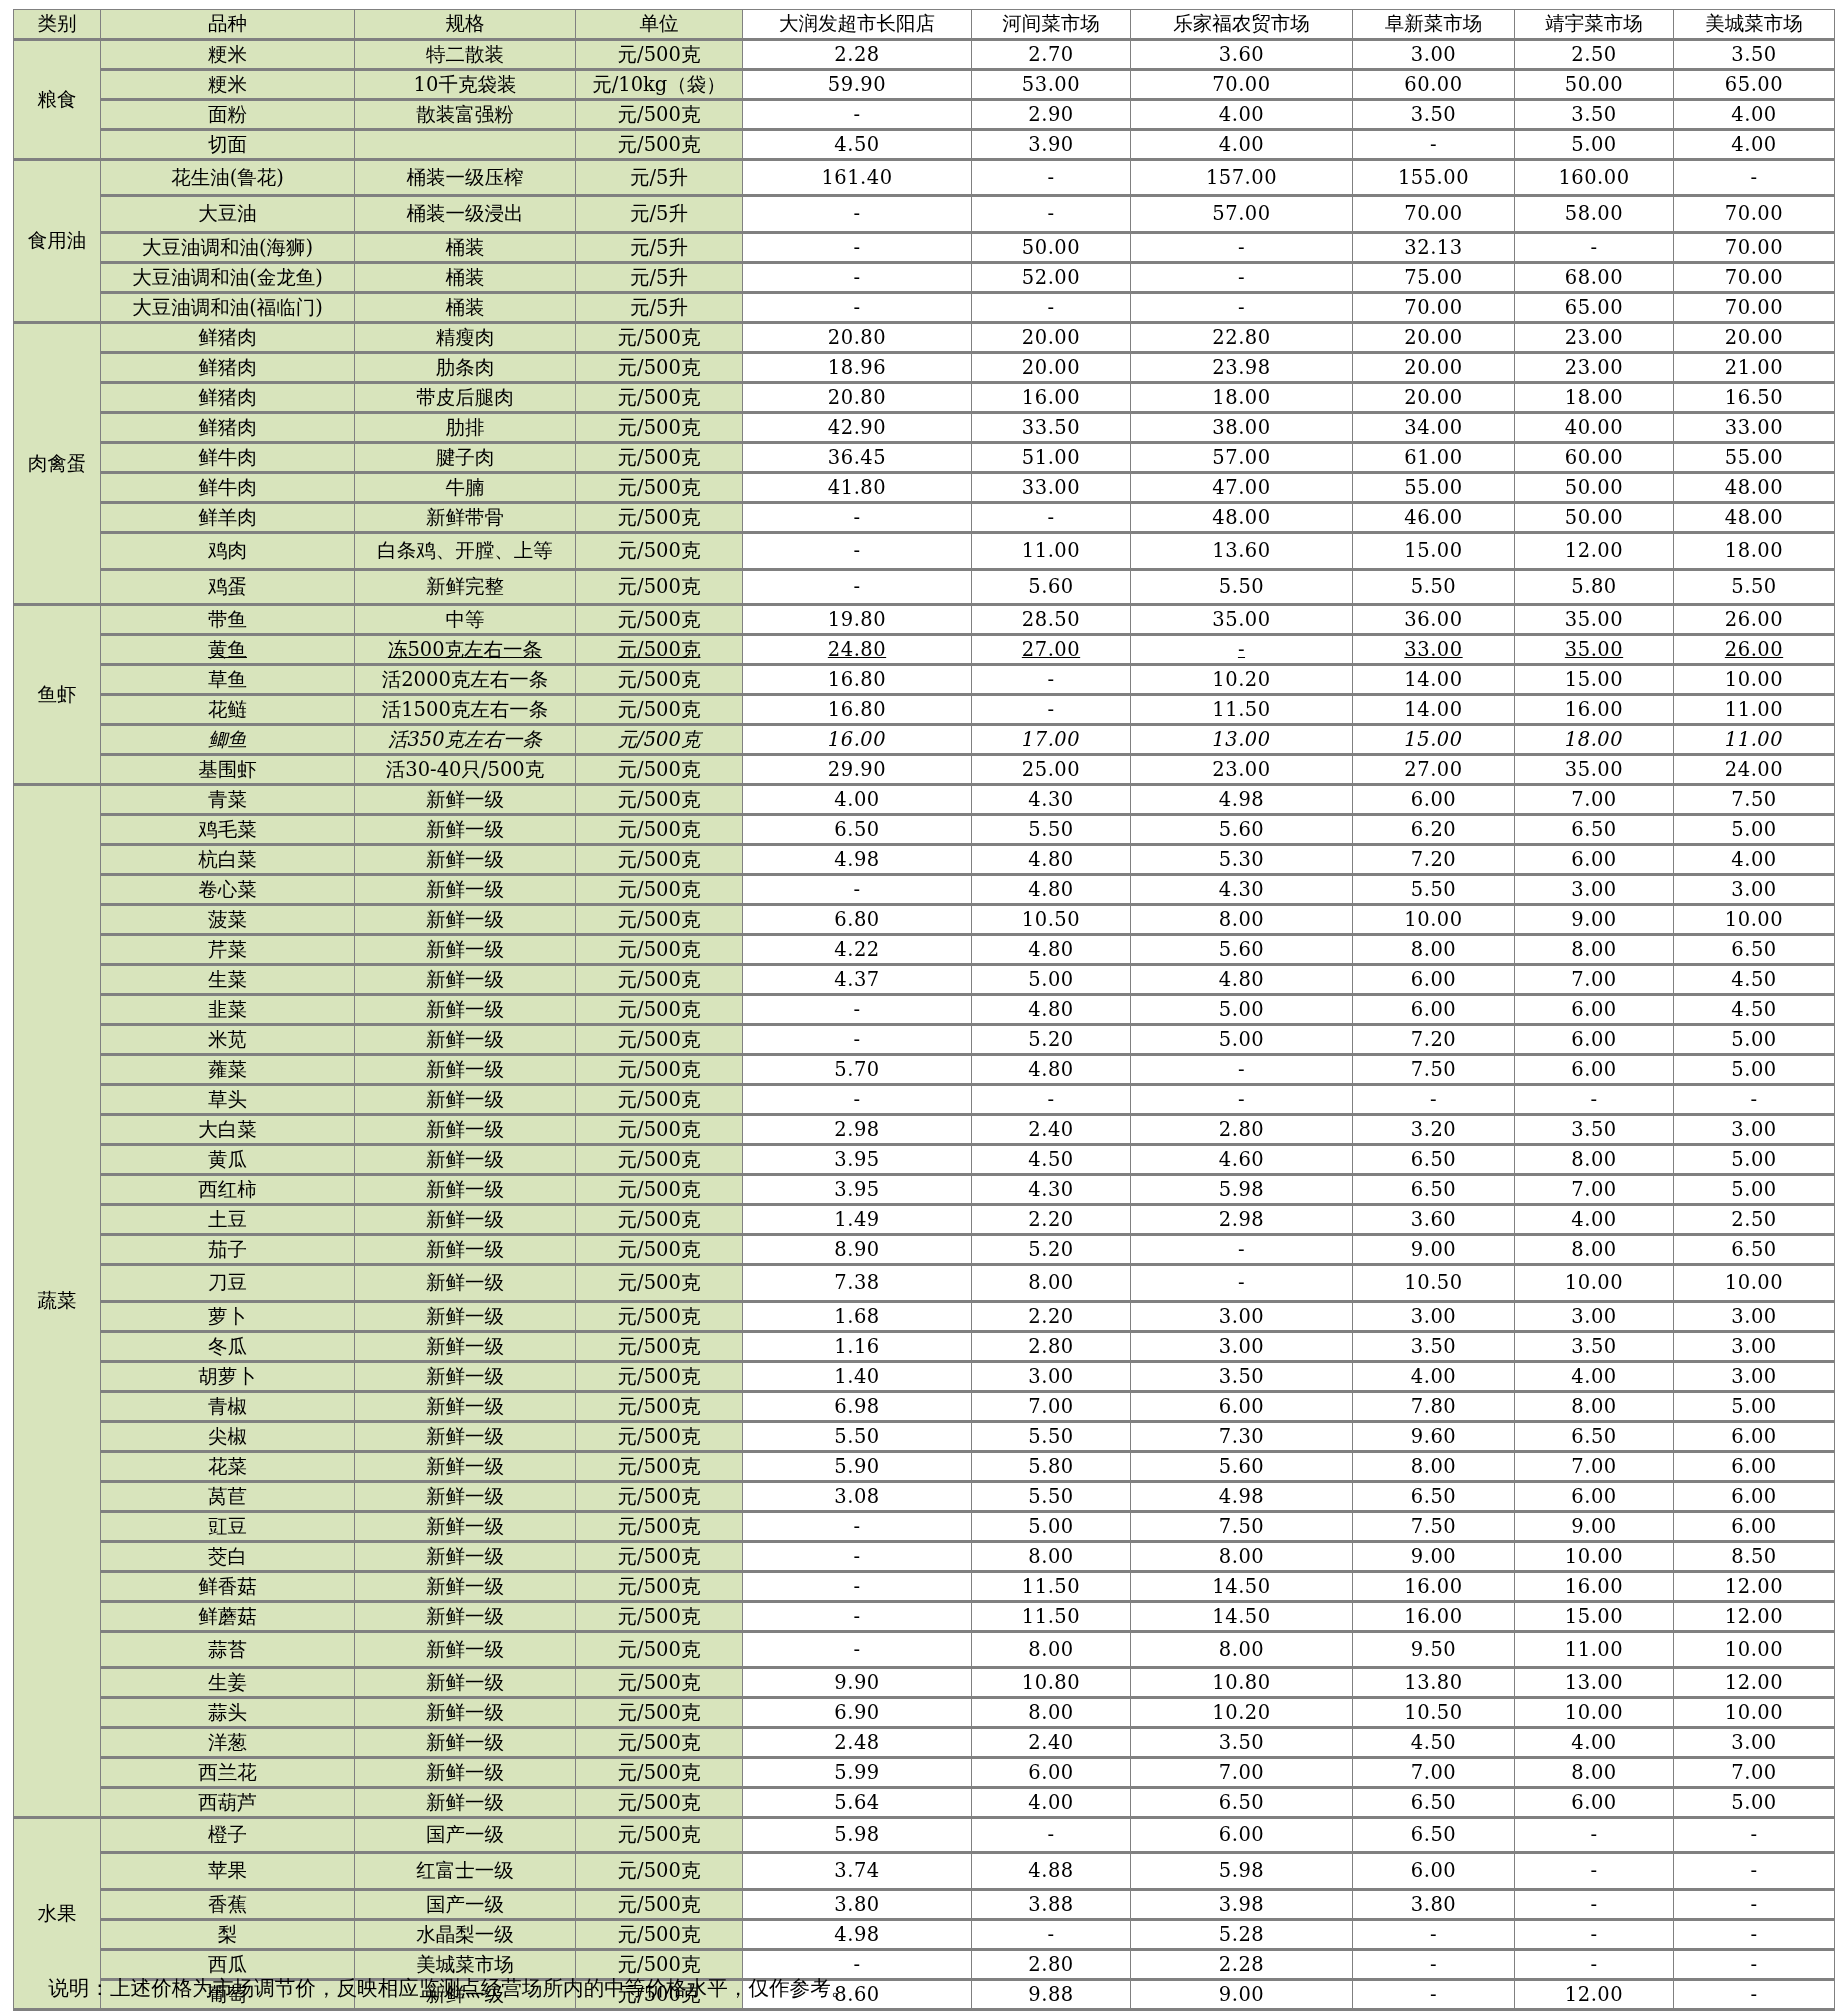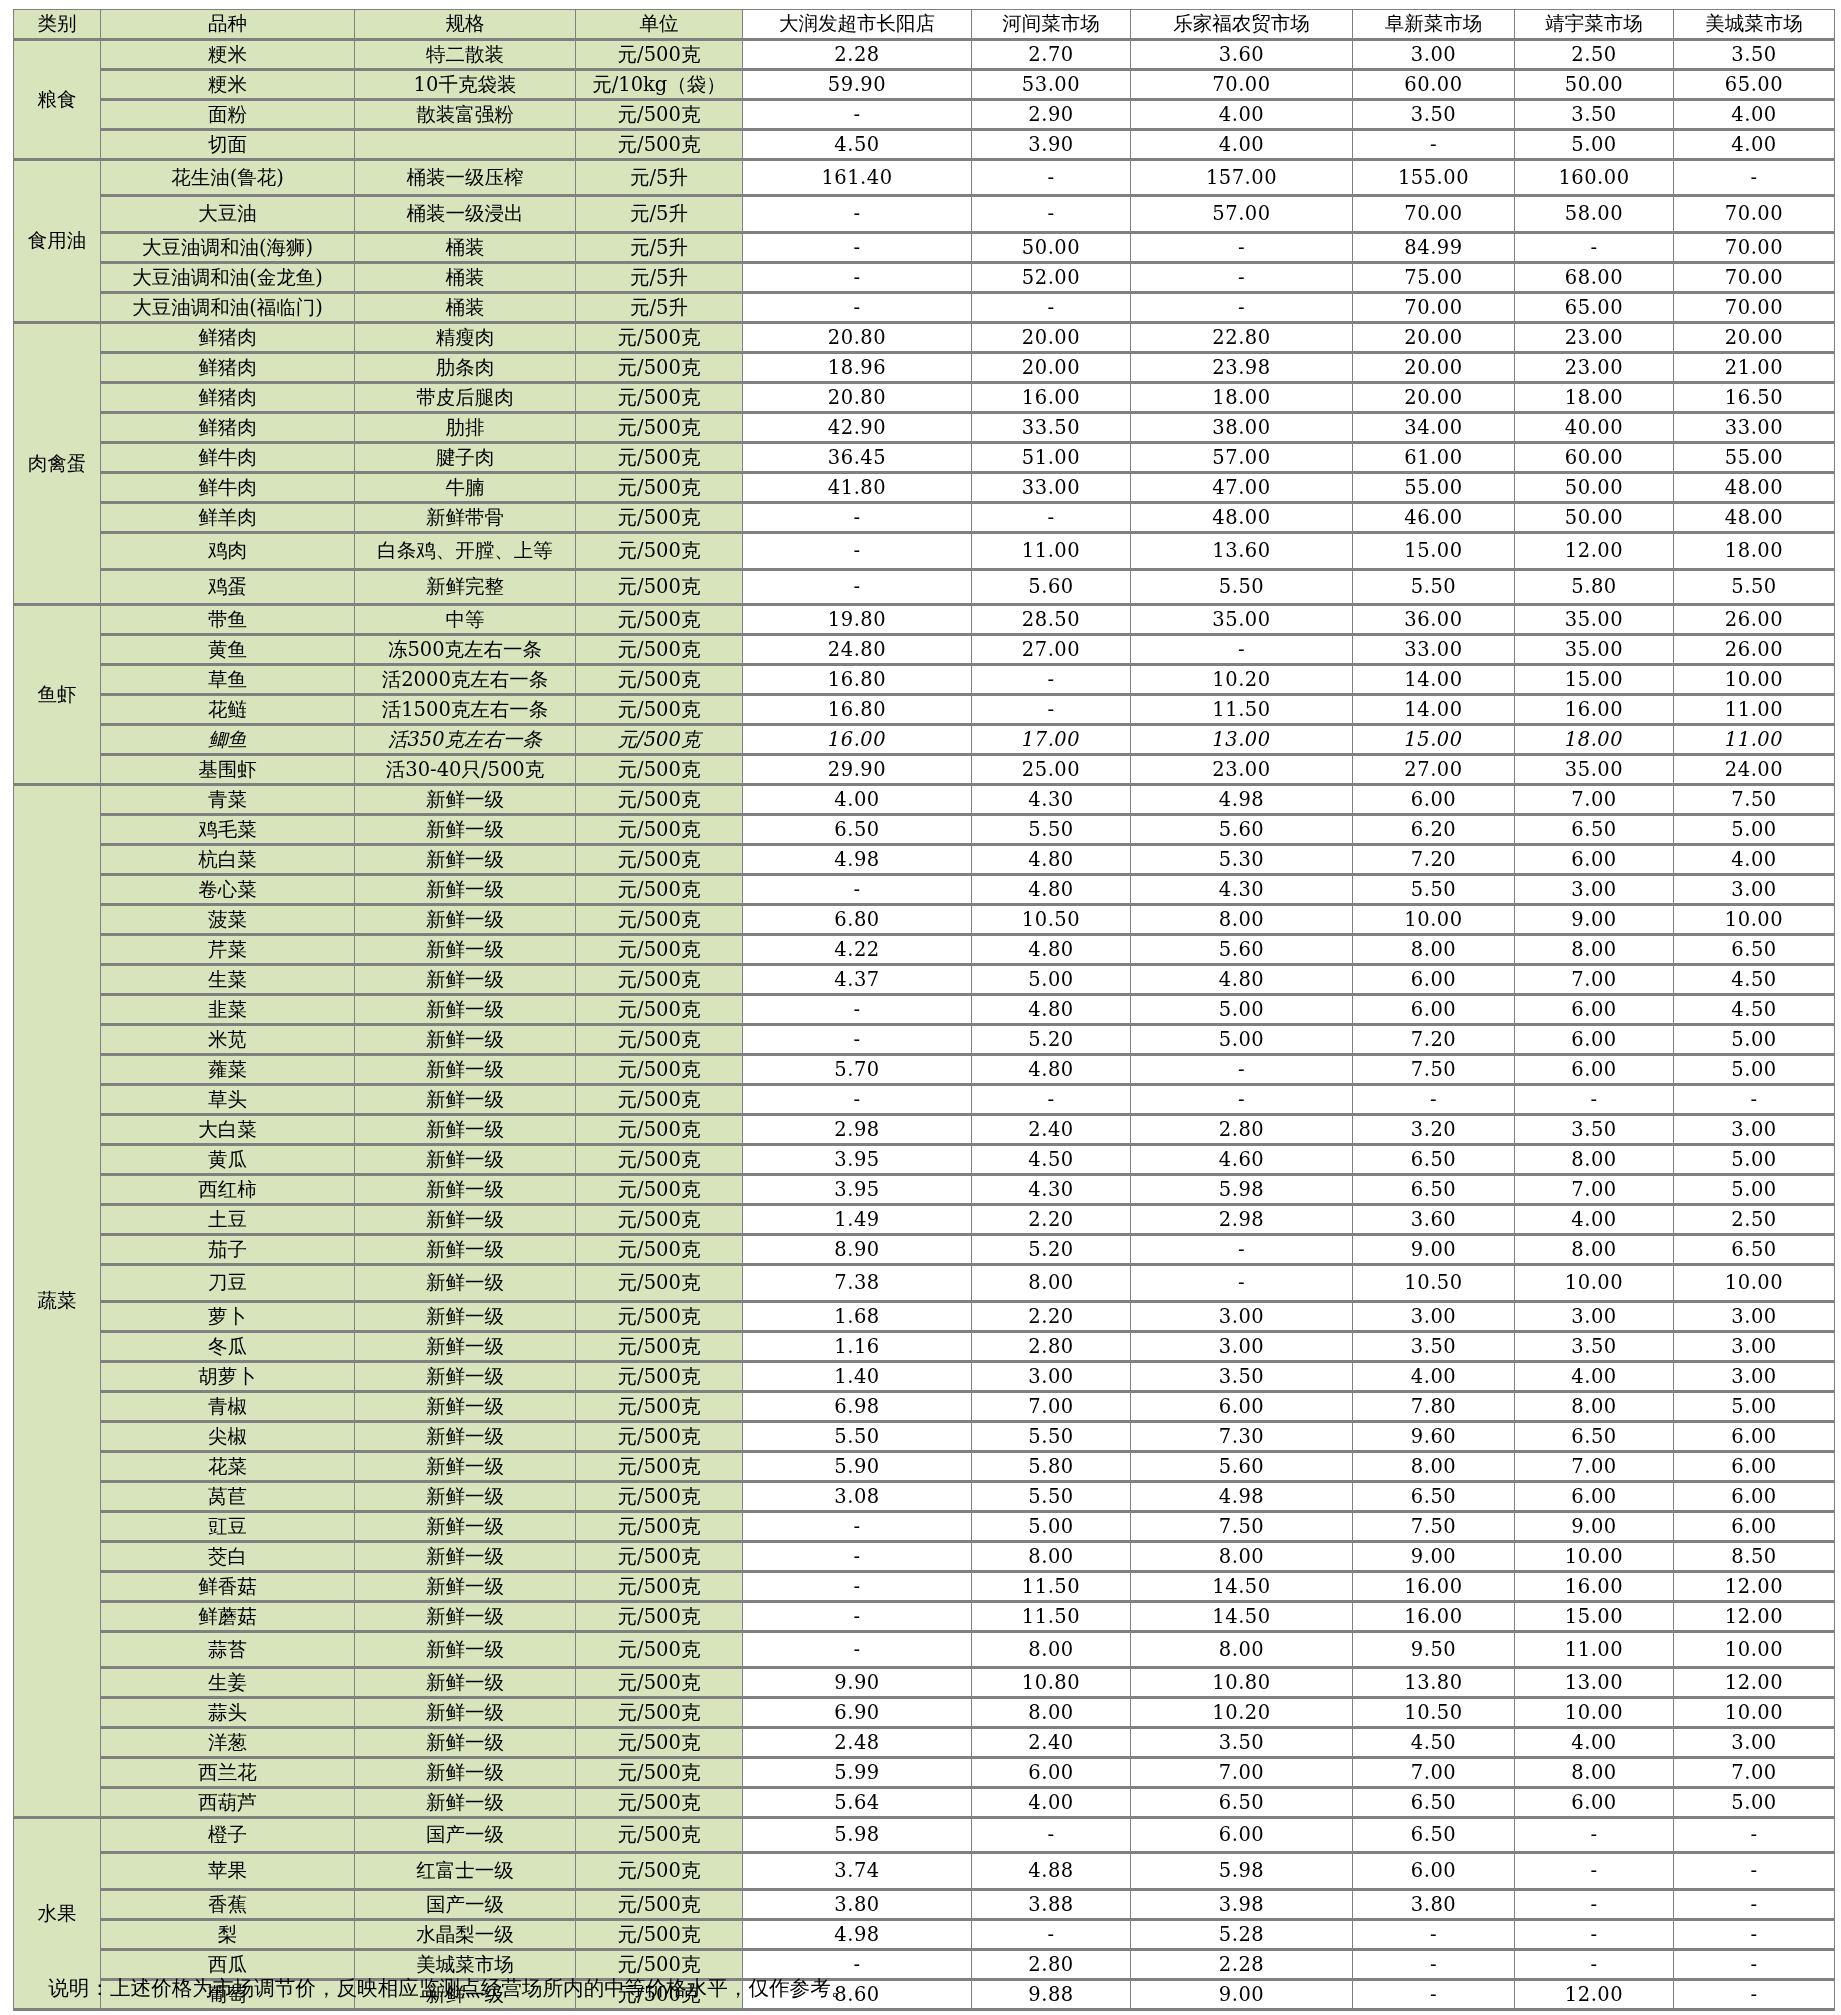--- a/index.html
+++ b/index.html
@@ -116,21 +116,21 @@
         <td class="w num">58.00</td>
         <td class="w num">70.00</td>
       </tr>
       <tr style="height: 30px;">
         <td class="g">大豆油调和油(海狮)</td>
         <td class="g">桶装</td>
         <td class="g">元/5升</td>
         <td class="w num">-</td>
         <td class="w num">50.00</td>
         <td class="w num">-</td>
-        <td class="w num">84.99</td>
+        <td class="w num">32.13</td>
         <td class="w num">-</td>
         <td class="w num">70.00</td>
       </tr>
       <tr style="height: 30px;">
         <td class="g">大豆油调和油(金龙鱼)</td>
         <td class="g">桶装</td>
         <td class="g">元/5升</td>
         <td class="w num">-</td>
         <td class="w num">52.00</td>
         <td class="w num">-</td>
@@ -254,21 +254,21 @@
         <td class="g">带鱼</td>
         <td class="g">中等</td>
         <td class="g">元/500克</td>
         <td class="w num">19.80</td>
         <td class="w num">28.50</td>
         <td class="w num">35.00</td>
         <td class="w num">36.00</td>
         <td class="w num">35.00</td>
         <td class="w num">26.00</td>
       </tr>
-      <tr style="height: 30px;">
+      <tr style="height: 30px; text-decoration: underline;">
         <td class="g">黄鱼</td>
         <td class="g">冻500克左右一条</td>
         <td class="g">元/500克</td>
         <td class="w num">24.80</td>
         <td class="w num">27.00</td>
         <td class="w num">-</td>
         <td class="w num">33.00</td>
         <td class="w num">35.00</td>
         <td class="w num">26.00</td>
       </tr>

